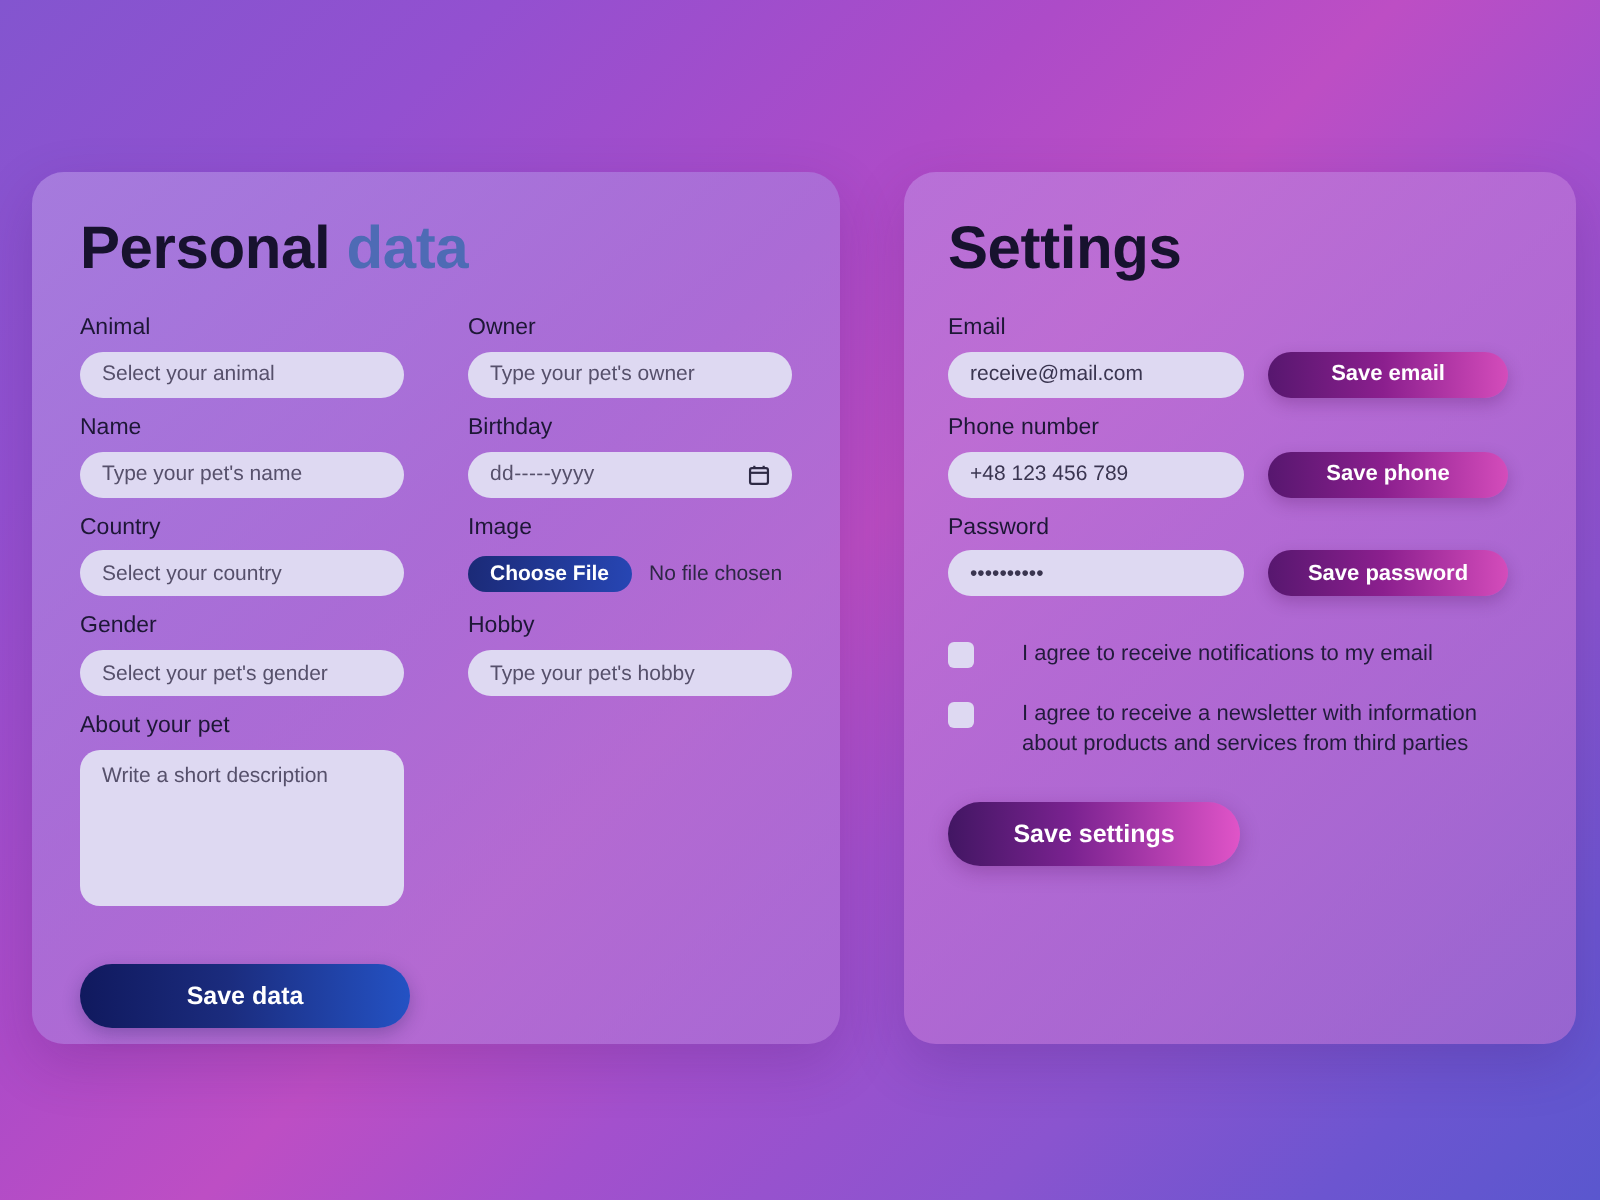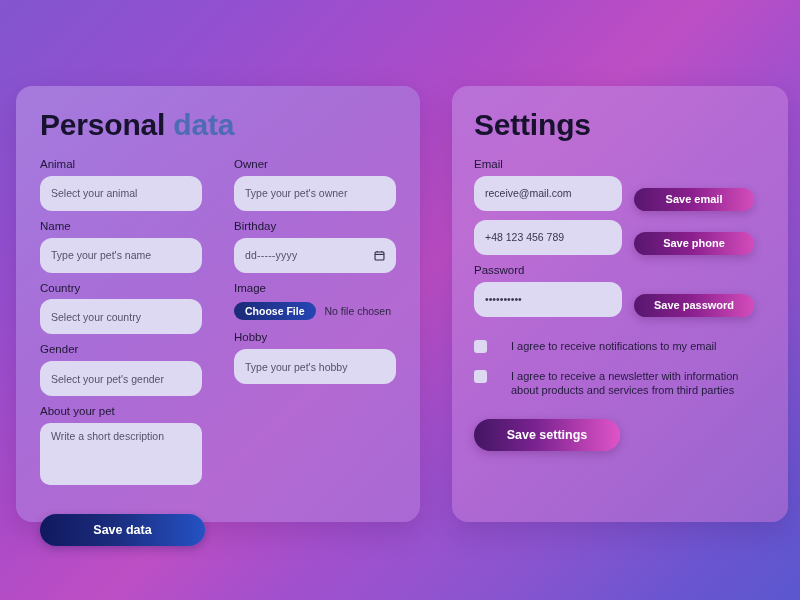--- a/index.html
+++ b/index.html
@@ -75,21 +75,21 @@
 
   .label {
     font-size: 11.5px;
     color: #1d1736;
     margin-bottom: 4px;
     line-height: 1.2;
   }
 
   .input {
     width: 100%;
-    height: 35px;
+    height: 23px;
     border: none;
     border-radius: 12px;
     background: #ded9f2;
     color: #3a3550;
     font-family: "Liberation Sans", sans-serif;
     font-size: 10.5px;
     padding: 0 11px;
     outline: none;
     display: flex;
     align-items: center;
@@ -102,21 +102,21 @@
   }
 
   .cal-icon {
     width: 11px; height: 11px;
     flex: none;
     color: #2e2a45;
   }
 
   .textarea {
     width: 100%;
-    height: 62px;
+    height: 78px;
     border: none;
     border-radius: 10px;
     background: #ded9f2;
     color: #56506b;
     font-family: "Liberation Sans", sans-serif;
     font-size: 10.5px;
     padding: 7px 11px;
     outline: none;
     resize: none;
     line-height: 1.3;
@@ -314,20 +314,21 @@
   <div class="srow">
     <div class="field">
       <div class="label">Email</div>
       <div class="input">receive@mail.com</div>
     </div>
     <button class="btn-pill">Save email</button>
   </div>
 
   <div class="srow">
     <div class="field">
+      <div class="label">Phone number</div>
       <div class="input">+48 123 456 789</div>
     </div>
     <button class="btn-pill">Save phone</button>
   </div>
 
   <div class="srow">
     <div class="field">
       <div class="label">Password</div>
       <div class="input">••••••••••</div>
     </div>

